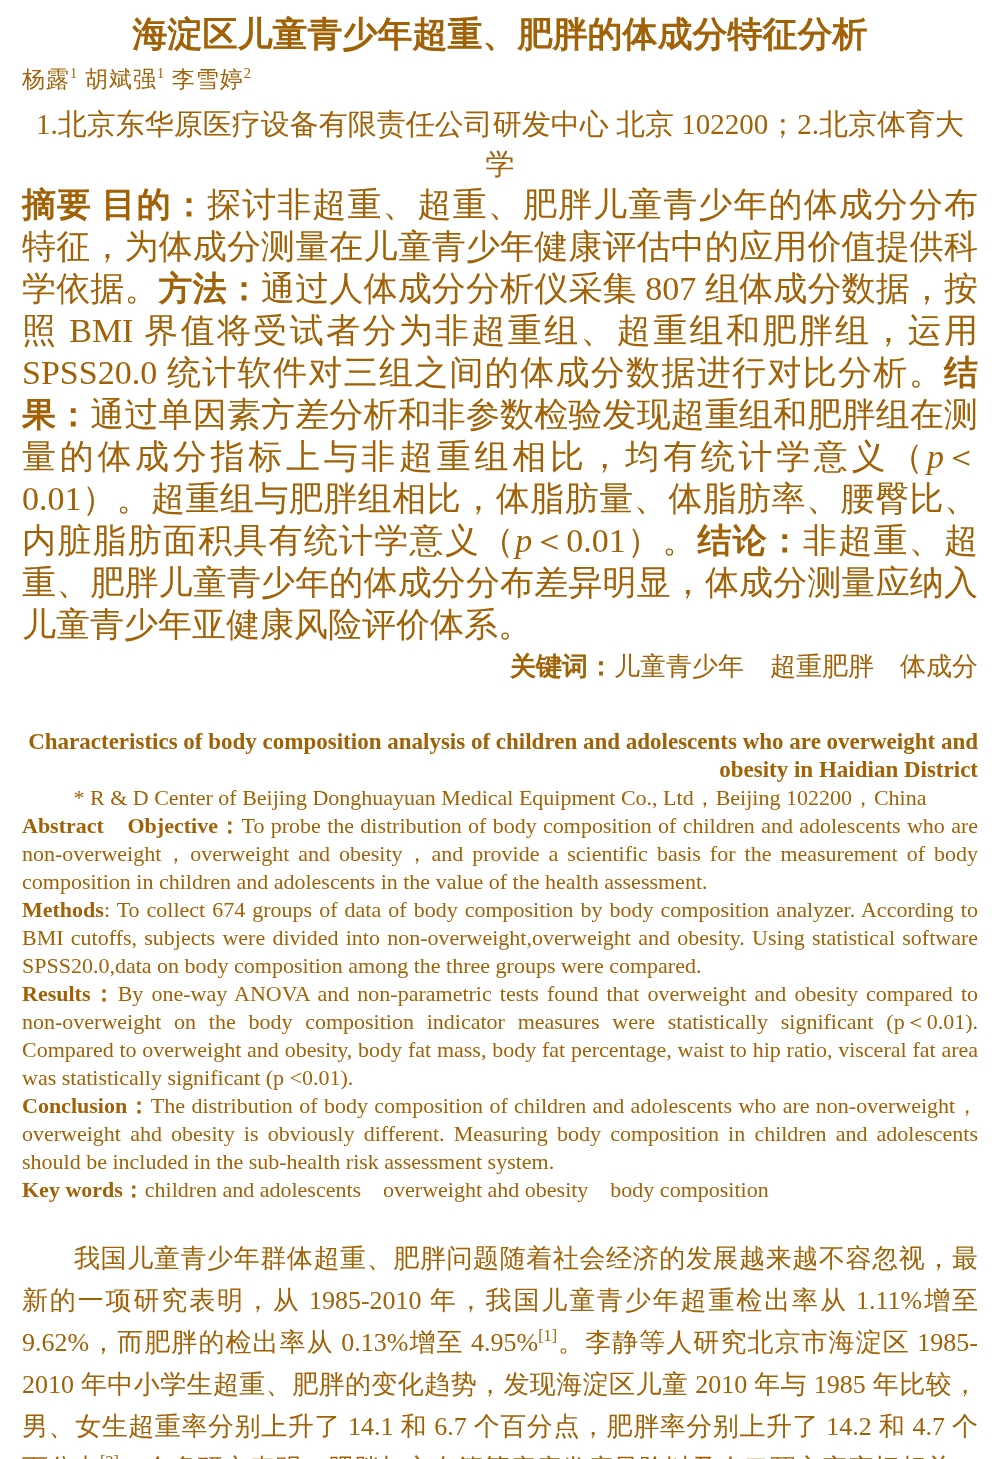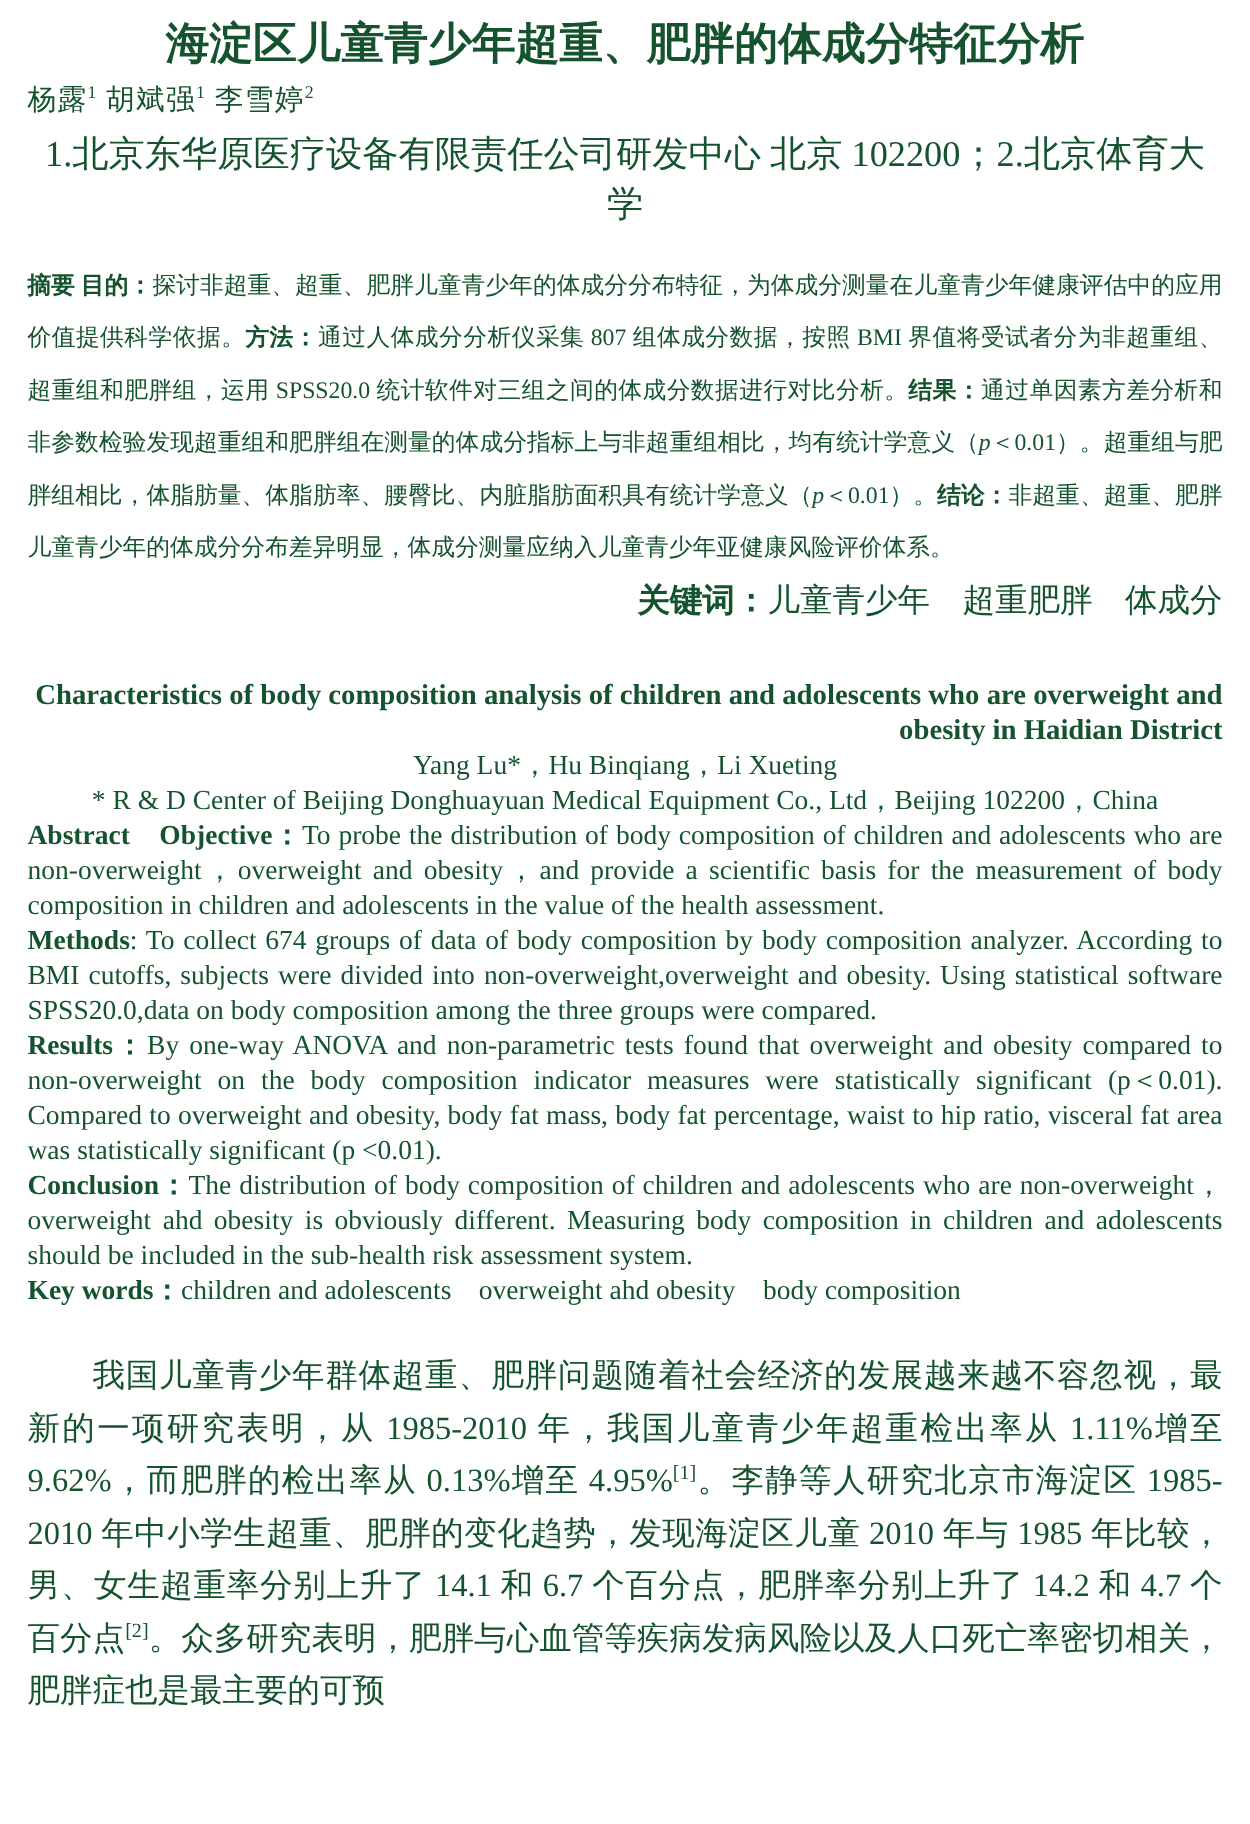--- a/index.html
+++ b/index.html
@@ -2,21 +2,21 @@
 <html><head>
 <meta charset="utf-8">
 <style>
   * { margin: 0; padding: 0; box-sizing: border-box; }
   html, body { background: #ffffff; }
   .page {
     width: 1000px;
     height: 1459px;
     margin: 0 auto;
     background: #ffffff;
-    color: #14532d;
+    color: #a16207;
     font-family: "Liberation Serif", "DejaVu Serif", serif;
     padding: 10px 22px 0 22px;
     overflow: hidden;
   }
   
   .cn-title {
     text-align: center;
     font-size: 35px;
     font-weight: bold;
     line-height: 1.3;
@@ -36,24 +36,24 @@
   }
   .cn-affiliation {
     text-align: center;
     font-size: 29px;
     line-height: 1.38;
     margin-top: 8px;
     font-family: Liberation Serif, serif;
   }
   
   .cn-abstract {
-    font-size: 19px;
+    font-size: 34px;
     line-height: 42px;
     text-align: justify;
-    margin-top: 24px;
+    margin-top: 0;
   }
   .cn-abstract .lbl, .cn-keywords .lbl { font-weight: bold; }
   .cn-abstract .it { font-style: italic; }
   .cn-keywords {
     font-size: 26px;
     line-height: 42px;
     text-align: right;
   }
   
   .en-block { margin-top: 40px; }
@@ -93,21 +93,20 @@
   <div class="cn-authors"><span>杨露</span><sup>1</sup><span> </span><span>胡斌强</span><sup>1</sup><span> </span><span>李雪婷</span><sup>2</sup></div>
 
   <div class="cn-affiliation">1.北京东华原医疗设备有限责任公司研发中心 北京 102200；2.北京体育大学</div>
 
   <p class="cn-abstract"><span class="lbl">摘要 目的：</span><span>探讨非超重、超重、肥胖儿童青少年的体成分分布特征，为体成分测量在儿童青少年健康评估中的应用价值提供科学依据。</span><span class="lbl">方法：</span><span>通过人体成分分析仪采集 807 组体成分数据，按照 BMI 界值将受试者分为非超重组、超重组和肥胖组，运用 SPSS20.0 统计软件对三组之间的体成分数据进行对比分析。</span><span class="lbl">结果：</span><span>通过单因素方差分析和非参数检验发现超重组和肥胖组在测量的体成分指标上与非超重组相比，均有统计学意义（</span><span class="it">p</span><span>＜0.01）。超重组与肥胖组相比，体脂肪量、体脂肪率、腰臀比、内脏脂肪面积具有统计学意义（</span><span class="it">p</span><span>＜0.01）。</span><span class="lbl">结论：</span><span>非超重、超重、肥胖儿童青少年的体成分分布差异明显，体成分测量应纳入儿童青少年亚健康风险评价体系。</span></p>
 
   <p class="cn-keywords"><span class="lbl">关键词：</span><span>儿童青少年　超重肥胖　体成分</span></p>
 
   <div class="en-block">
     <div class="en-title">Characteristics of body composition analysis of children and adolescents who are overweight and obesity in Haidian District</div>
-    <div class="en-authors">Yang Lu*，Hu Binqiang，Li Xueting</div>
     <div class="en-affiliation">* R &amp; D Center of Beijing Donghuayuan Medical Equipment Co., Ltd，Beijing 102200，China</div>
 
     <p class="en-par"><span class="lbl">Abstract　Objective：</span><span>To probe the distribution of body composition of children and adolescents who are non-overweight，overweight and obesity，and provide a scientific basis for the measurement of body composition in children and adolescents in the value of the health assessment.</span></p>
 
     <p class="en-par"><span class="lbl">Methods</span><span>: To collect 674 groups of data of body composition by body composition analyzer. According to BMI cutoffs, subjects were divided into non-overweight,overweight and obesity. Using statistical software SPSS20.0,data on body composition among the three groups were compared.</span></p>
 
     <p class="en-par"><span class="lbl">Results：</span><span>By one-way ANOVA and non-parametric tests found that overweight and obesity compared to non-overweight on the body composition indicator measures were statistically significant (p＜0.01). Compared to overweight and obesity, body fat mass, body fat percentage, waist to hip ratio, visceral fat area was statistically significant (p &lt;0.01).</span></p>
 
     <p class="en-par"><span class="lbl">Conclusion：</span><span>The distribution of body composition of children and adolescents who are non-overweight，overweight ahd obesity is obviously different. Measuring body composition in children and adolescents should be included in the sub-health risk assessment system.</span></p>
 

